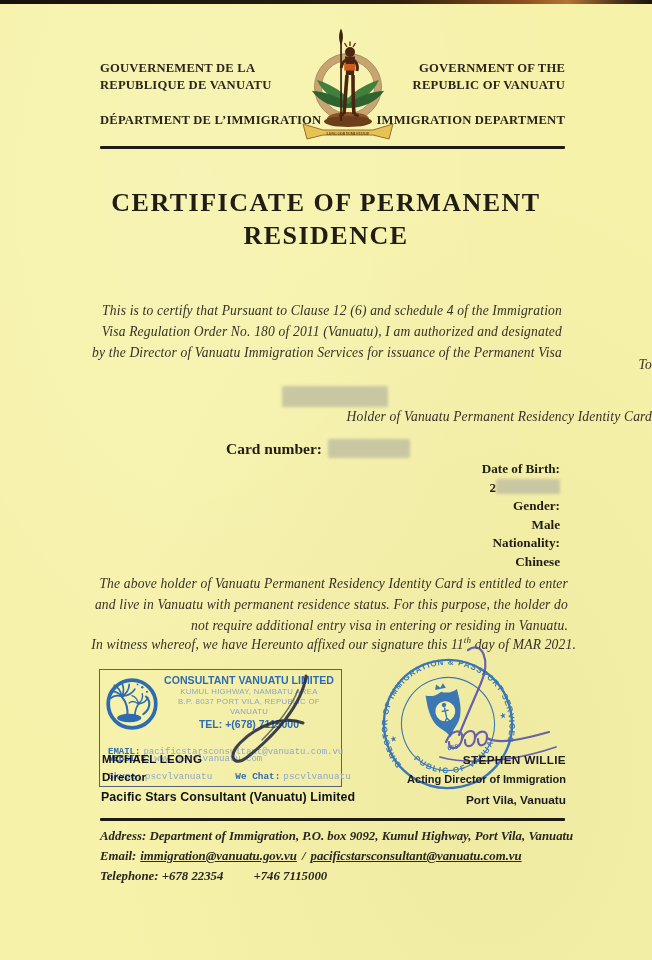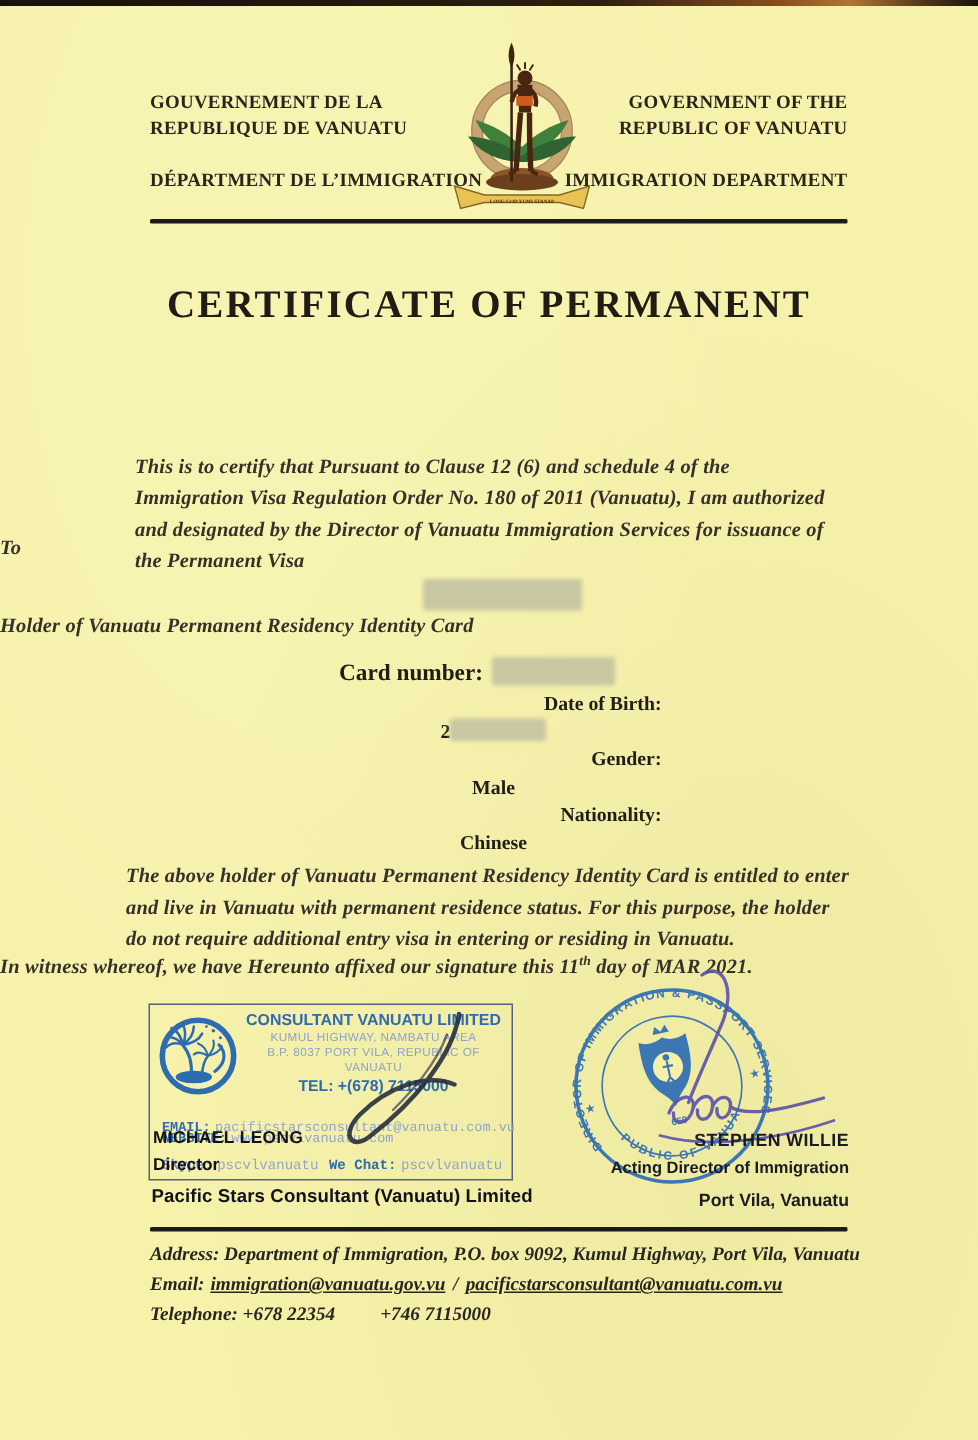--- a/index.html
+++ b/index.html
@@ -20,53 +20,53 @@
   .hdr-right{right:87px;top:60px;text-align:right;}
   .hdr-right3{right:87px;top:112px;}
   .emblem{left:297px;top:27px;}
   .rule{background:#1e1b16;border-radius:1px;}
   .rule-top{left:100px;top:146px;width:465px;height:3px;}
   .rule-bottom{left:100px;top:818px;width:465px;height:2.5px;}
   
   .title{left:0;top:186px;width:652px;text-align:center;font-weight:bold;
     font-size:26px;line-height:33px;letter-spacing:1.5px;color:#211c14;}
   
-  .para{font-style:italic;font-weight:bold;color:#363028;font-size:13.6px;line-height:21px;text-align:left;letter-spacing:.15px;}
+  .para{font-style:italic;font-weight:normal;color:#363028;font-size:13.6px;line-height:21px;text-align:right;letter-spacing:.15px;}
   .intro{left:90px;top:286px;width:472px;}
   .to-label{left:0;top:354px;width:652px;}
   .holder{left:0;top:406px;width:652px;}
   .entitle{left:84px;top:559px;width:484px;}
   .witness{left:0;top:630px;width:576px;white-space:nowrap;}
   .witness sup{font-size:9px;}
   
   .redact{background:#c9c6a2;filter:blur(1.4px);border-radius:2px;display:inline-block;}
   .redact-name{left:282px;top:386px;width:106px;height:21px;}
   .redact-card{width:82px;height:19px;vertical-align:-4px;}
   .redact-dob{width:64px;height:15px;vertical-align:-2px;}
   
   .fields{left:92px;top:438px;width:468px;}
-  .frow{display:flex;align-items:center;font-weight:bold;color:#211d15;}
+  .frow{display:flex;align-items:flex-end;font-weight:bold;color:#211d15;}
   .flabel{width:230px;text-align:right;}
   .fvalue{padding-left:6px;text-align:left;}
   .frow-card{font-size:15.5px;line-height:22px;}
   .frow-sm{font-size:13.2px;line-height:18.5px;flex-direction:column;}
   
   .cstamp{left:99px;top:669px;width:243px;height:118px;border:1.5px solid #4d5a78;box-sizing:border-box;opacity:.95;}
   .clogo{position:absolute;left:4px;top:6px;}
   .cs-text{position:absolute;left:60px;top:4px;width:178px;text-align:center;
     font-family:"Liberation Sans","DejaVu Sans",sans-serif;color:#2465b2;}
   .cs-name{font-size:17px;font-weight:bold;letter-spacing:.5px;line-height:20px;}
   .cs-sub{font-size:10.6px;font-weight:bold;line-height:13px;text-align:center;}
   .cs-a1,.cs-a2{font-size:7.8px;line-height:10px;color:#87a0c8;letter-spacing:.3px;}
   .cs-tel{font-size:10.5px;font-weight:bold;line-height:13px;margin-top:1px;}
   .cs-line{position:absolute;left:8px;width:232px;font-family:Liberation Mono, monospace;
     font-size:9px;line-height:11px;color:#8aa3cc;white-space:nowrap;}
   .cs-line b{color:#2465b2;margin-right:3px;}
   .cs-line b.lite{color:#6d8cc0;}
-  .cs-line .gap{margin-left:7px;}
+  .cs-line .gap{margin-left:23px;}
   .cs-email{top:77px;} .cs-web{top:84px;} .cs-skype{top:101px;font-size:9.4px;}
   
   .sig{pointer-events:none;}
   .sig-left{left:180px;top:660px;z-index:5;}
   .sig-right{left:398px;top:638px;z-index:5;}
   .black-name{font-family:"Liberation Sans","DejaVu Sans",sans-serif;font-weight:bold;color:#12121a;z-index:6;}
   .michael{left:102px;top:753px;font-size:11.5px;letter-spacing:.3px;}
   .director{left:102px;top:771px;font-size:11.5px;}
   .company{left:101px;top:790px;font-size:12.4px;letter-spacing:.1px;}
   .right-block{right:86px;text-align:right;font-family:"Liberation Sans","DejaVu Sans",sans-serif;color:#1b1b22;z-index:6;}
@@ -122,20 +122,21 @@
     <path d="M56,48 C56,60 56,75 57,87" stroke="#4a2511" stroke-width="3.6" fill="none"></path>
     <path d="M47,87 l-4.5,2.2 M57,87 l4.5,2.2" stroke="#4a2511" stroke-width="2.6" fill="none"></path>
     <path d="M6,97 L26,103 L76,103 L96,97 L92,112 L76,108 L26,108 L10,112 Z" fill="#e7c355" stroke="#8a6520" stroke-width="0.9"></path>
     <text x="51" y="108.3" font-size="3.4" text-anchor="middle" fill="#4a2f0e" font-weight="bold">LONG GOD YUMI STANAP</text>
   </svg>
 
   <div class="abs rule rule-top"></div>
 
   <div class="abs title">
     <div>CERTIFICATE OF PERMANENT</div>
+    <div>RESIDENCE</div>
   </div>
 
   <p class="abs para intro">This is to certify that Pursuant to Clause 12 (6) and schedule 4 of the Immigration Visa Regulation Order No. 180 of 2011 (Vanuatu), I am authorized and designated by the Director of Vanuatu Immigration Services for issuance of the Permanent Visa</p>
   <div class="abs para to-label">To</div>
   <div class="abs redact redact-name"></div>
   <div class="abs para holder">Holder of Vanuatu Permanent Residency Identity Card</div>
 
   <div class="abs fields">
     <div class="frow frow-card">
       <div class="flabel">Card number:</div>

